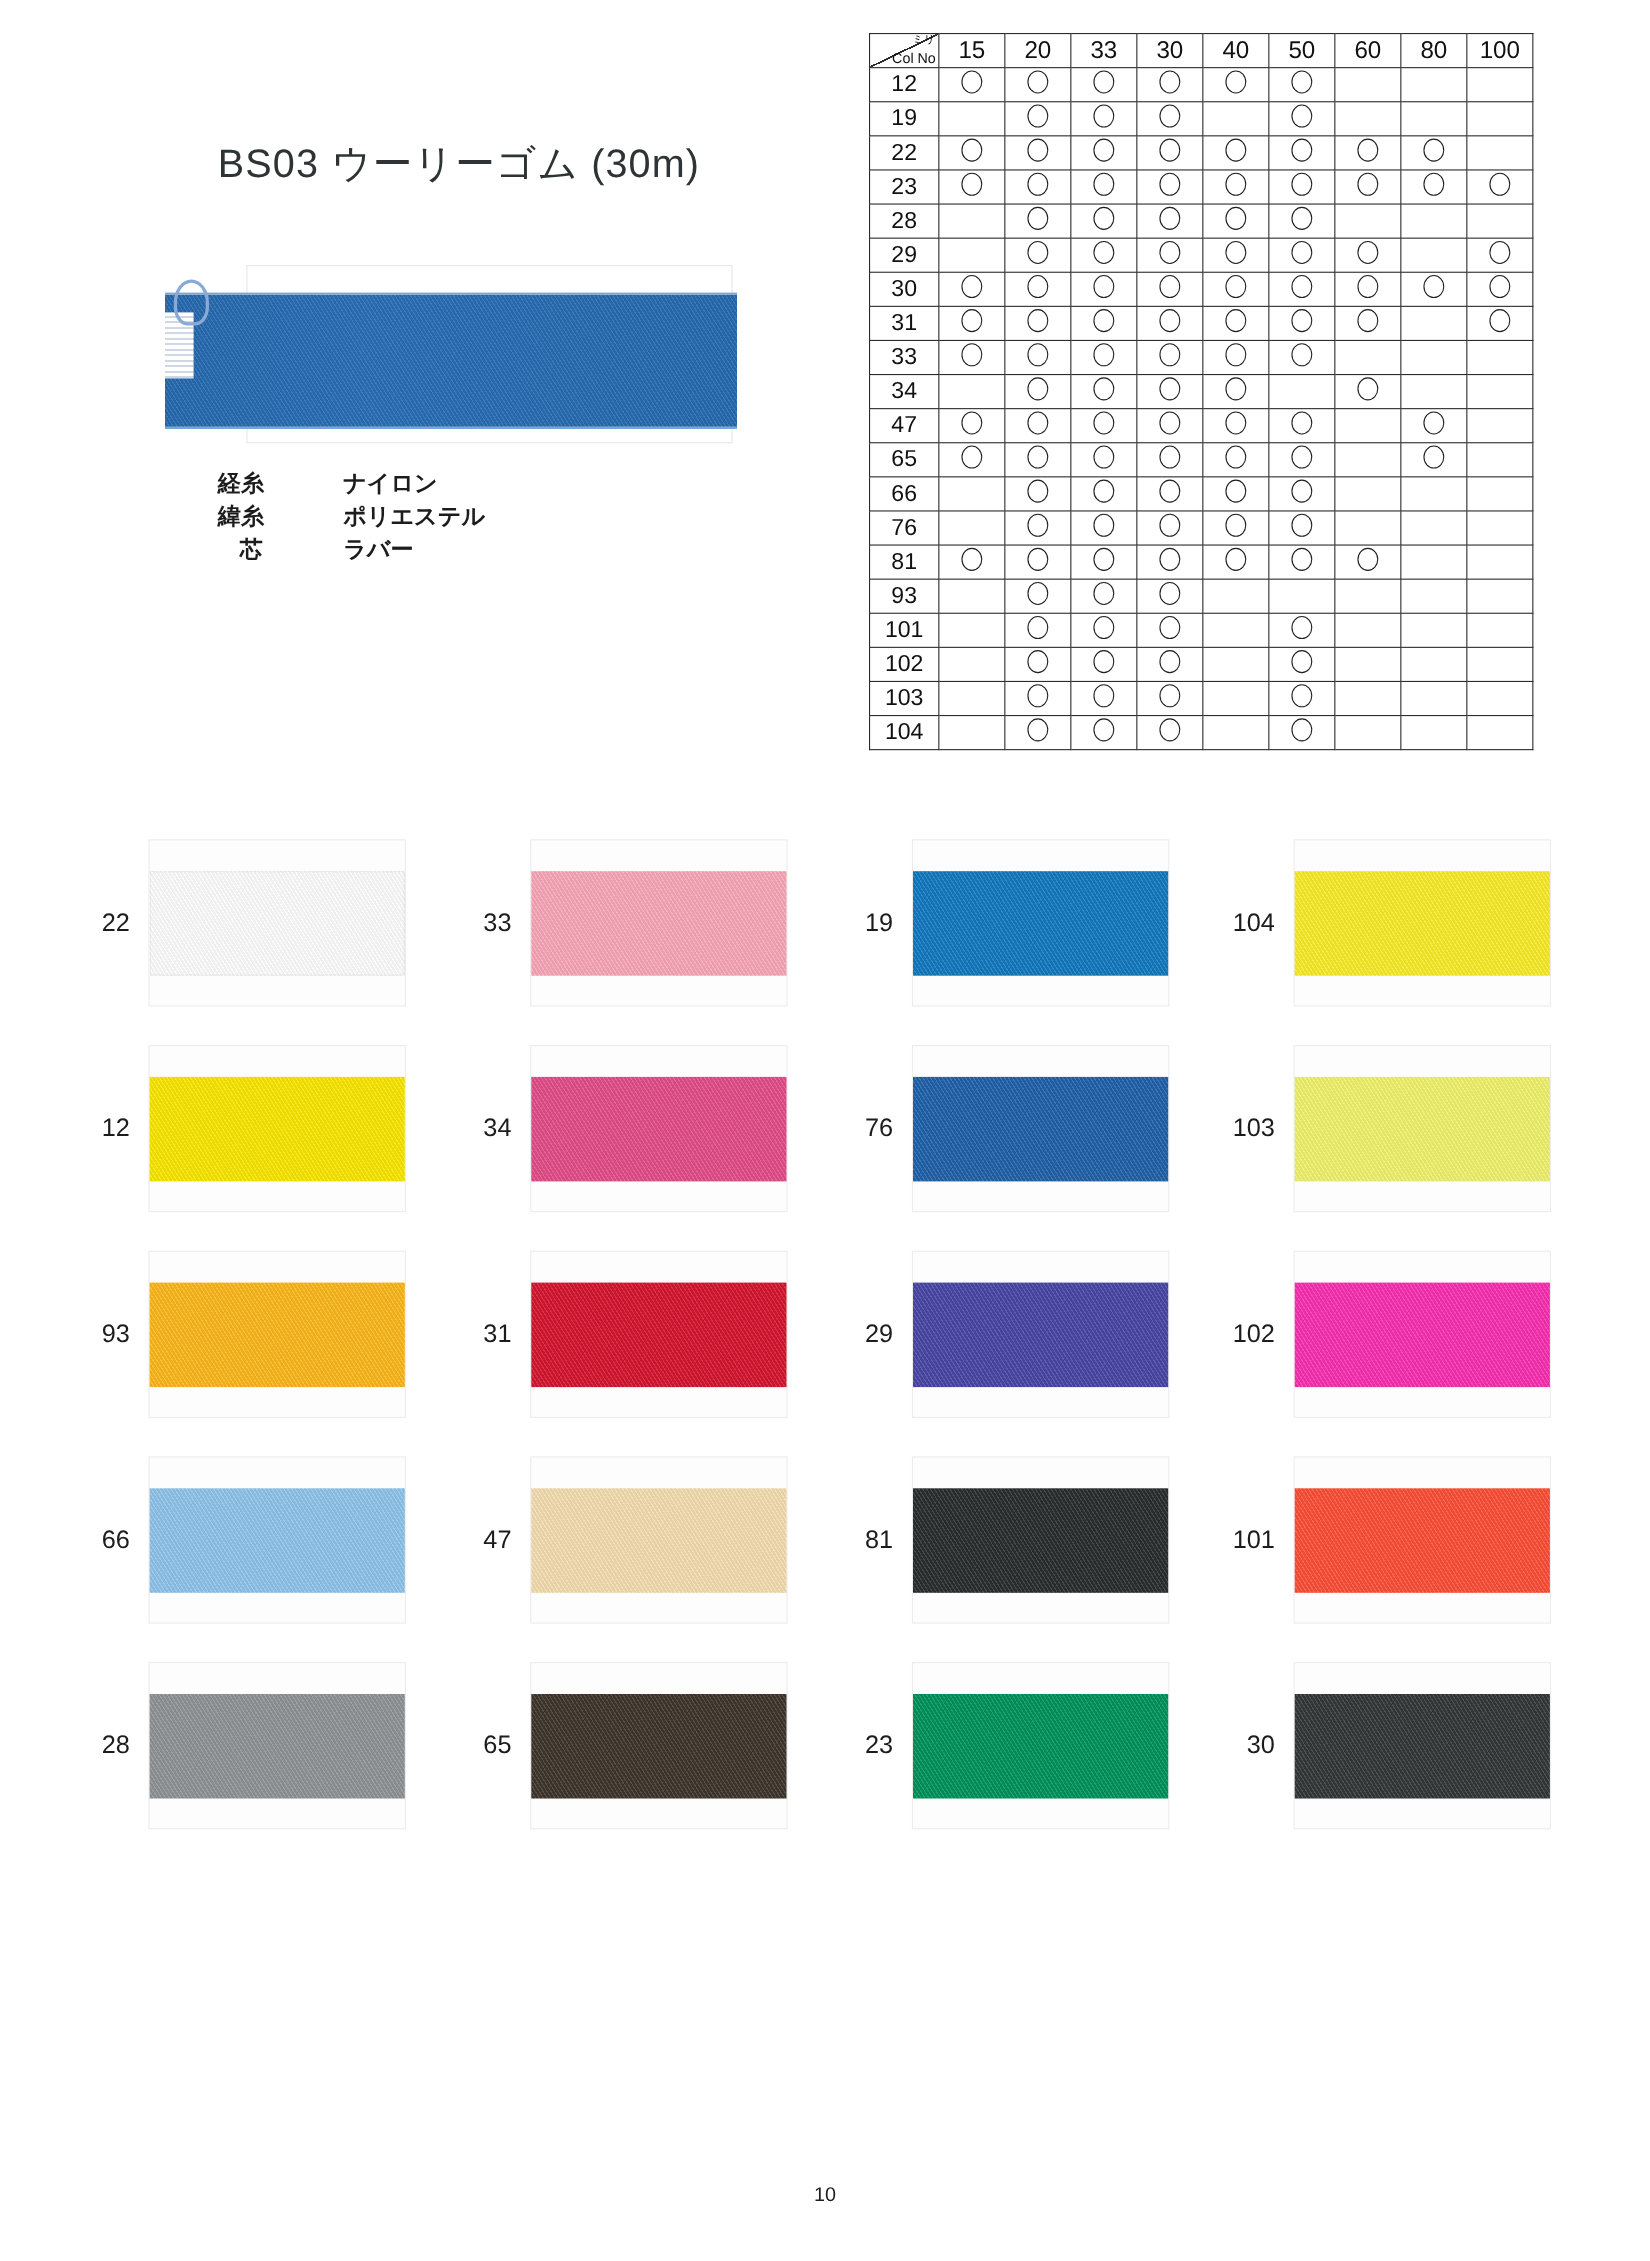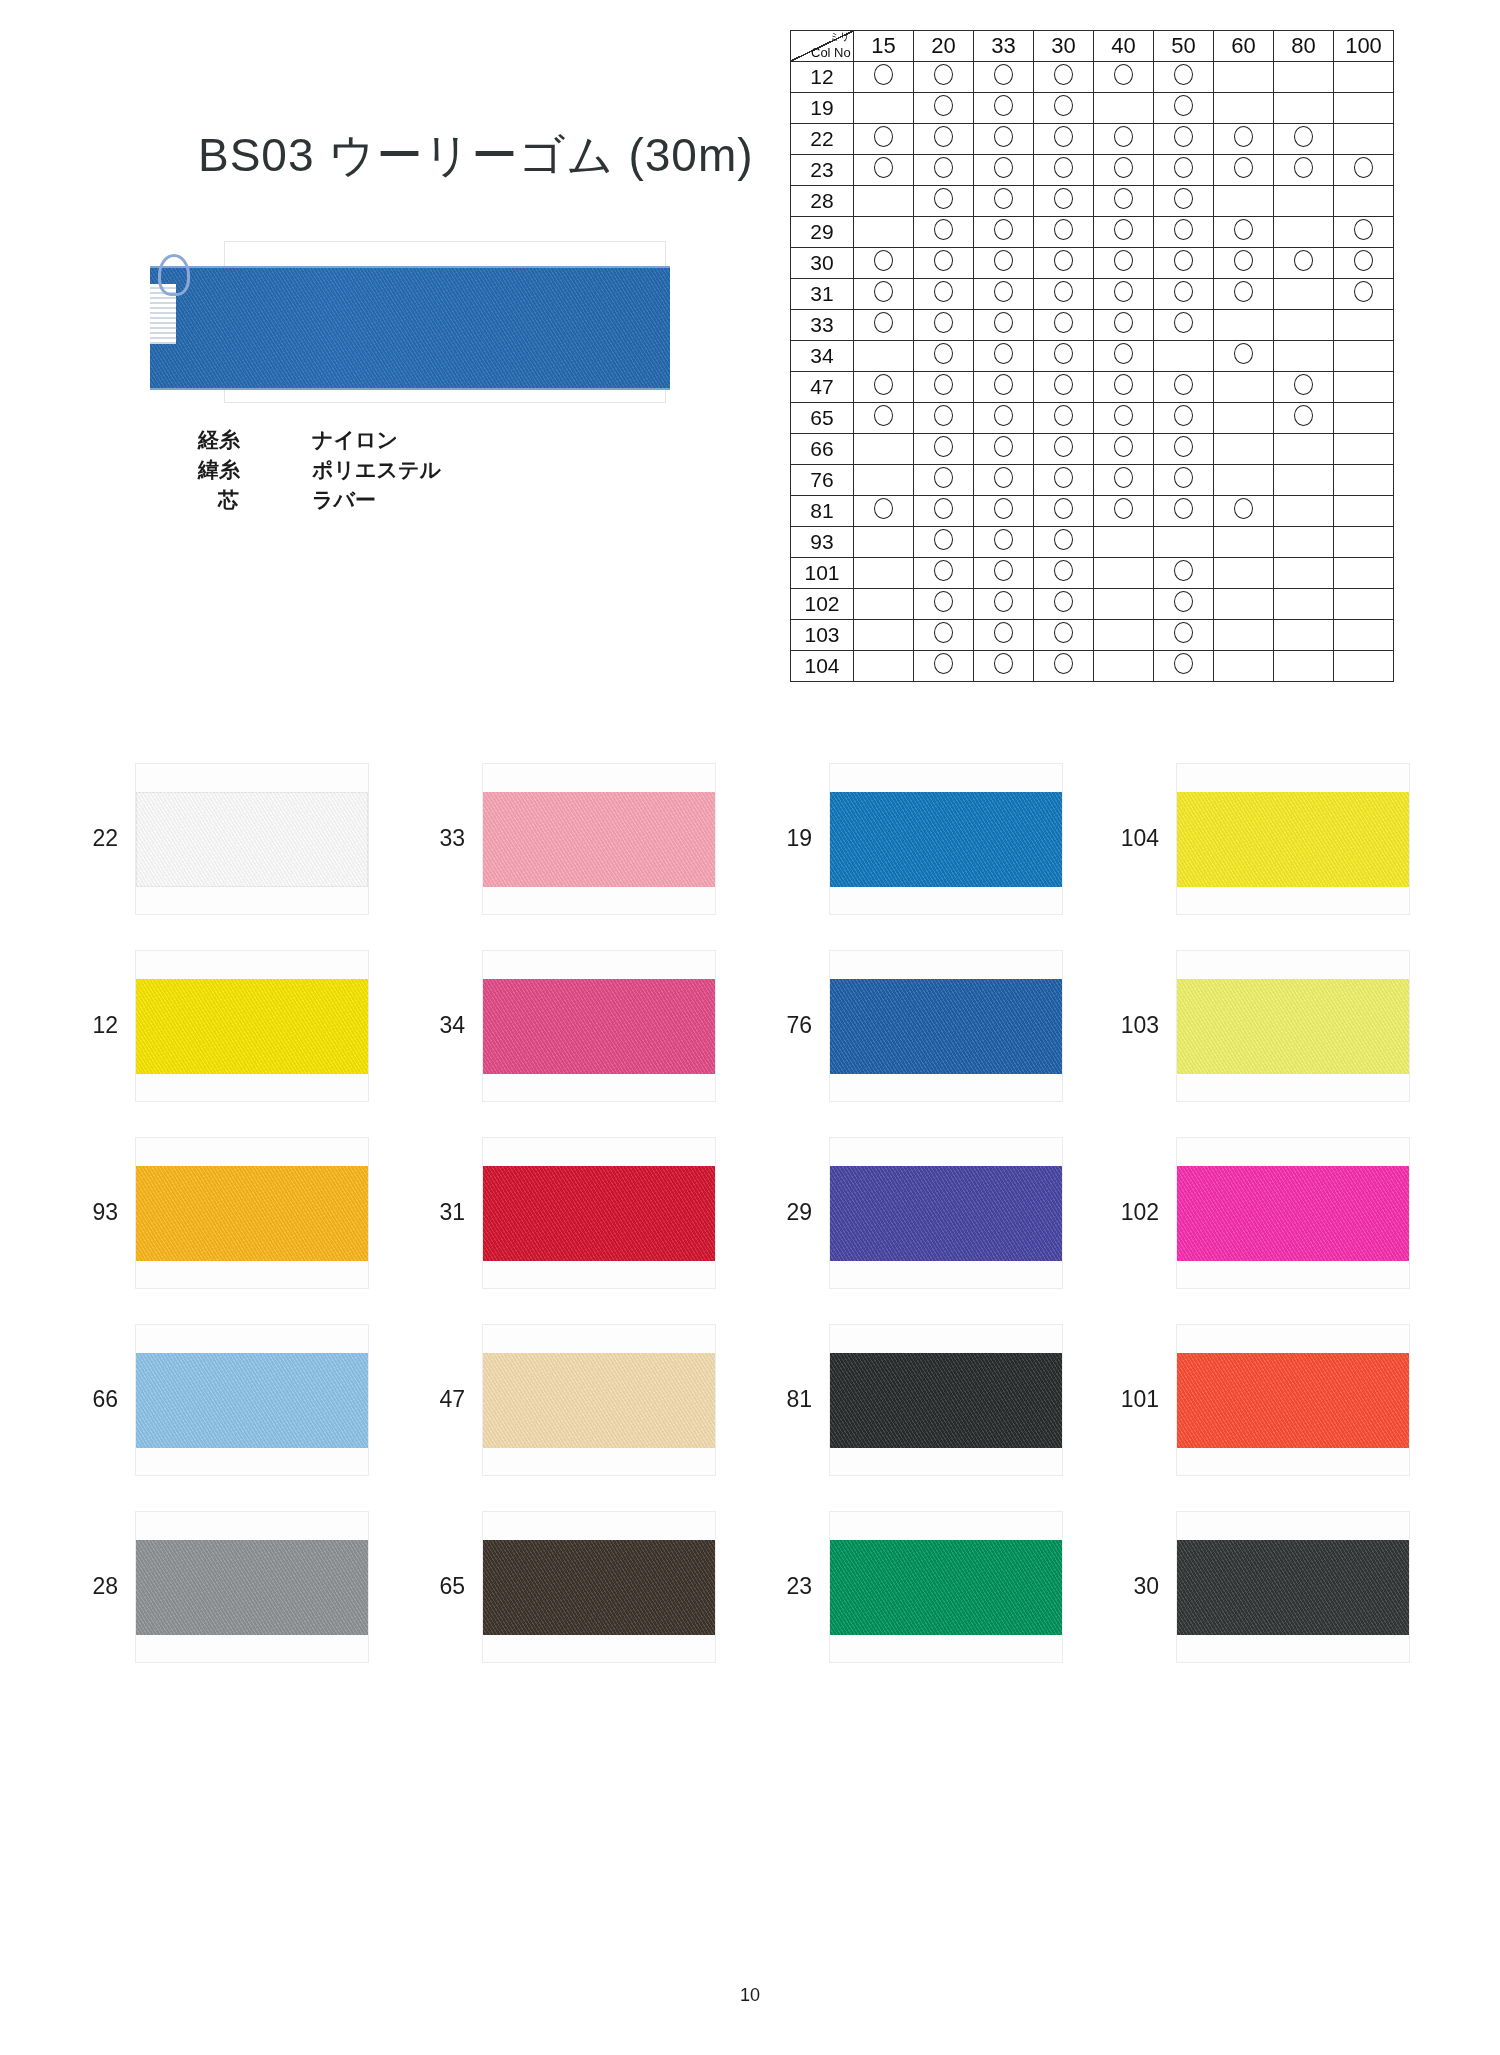--- a/index.html
+++ b/index.html
@@ -8,21 +8,21 @@
     background:#ffffff;
     font-family:"Liberation Sans","DejaVu Sans",sans-serif;
     color:#1c1c1c;
     position:relative;
     overflow:hidden;
   }
 
   
   #product-title{
     position:absolute;left:198px;top:125px;
-    font-size:46px;letter-spacing:1px;color:#2e3436;
+    font-size:36px;letter-spacing:1px;color:#2e3436;
     white-space:nowrap;font-weight:400;
   }
 
   #hero-sample{
     position:absolute;left:150px;top:232px;
     width:520px;height:185px;
   }
   #hero-sample .hero-card{
     position:absolute;left:75px;top:10px;width:440px;height:160px;
     background:#ffffff;

